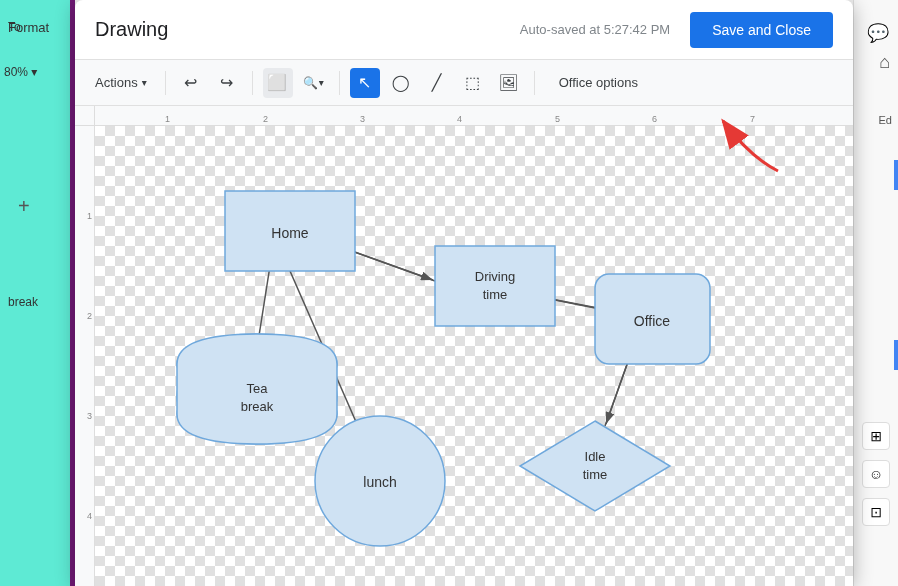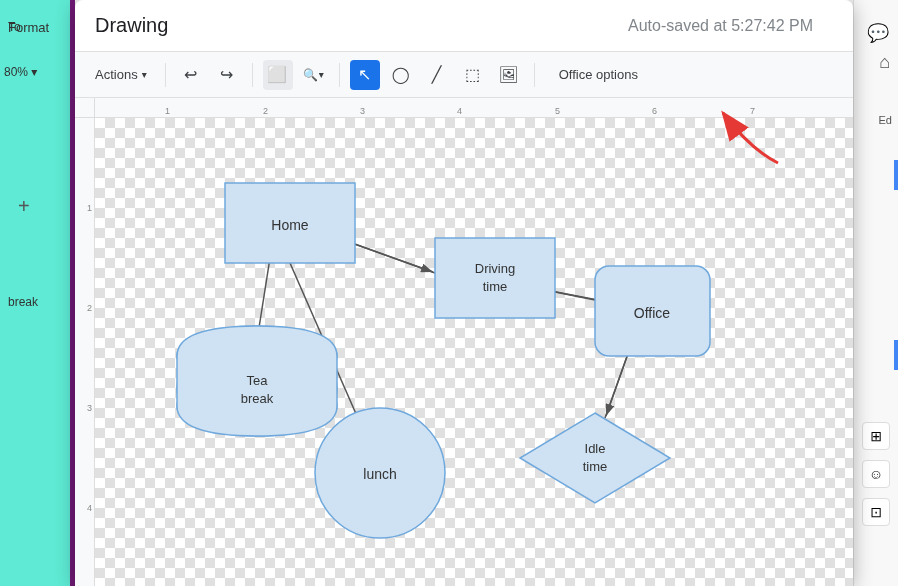--- a/index.html
+++ b/index.html
@@ -115,31 +115,31 @@
       flex-direction: column;
     }
 
     
     .modal-header {
       display: flex;
       align-items: center;
       justify-content: space-between;
       padding: 10px 20px;
       border-bottom: 1px solid #e0e0e0;
-      height: 52px;
+      height: 60px;
     }
 
     .modal-title {
       font-size: 20px;
       font-weight: 500;
       color: #202124;
     }
 
     .autosave-text {
-      font-size: 16px;
+      font-size: 13px;
       color: #80868b;
       margin-left: auto;
       margin-right: 20px;
     }
 
     .save-close-btn {
       background: #1a73e8;
       color: #fff;
       border: none;
       border-radius: 4px;
@@ -317,20 +317,21 @@
   </div>
   <div style="position:absolute;top:22px;right:8px;font-size:18px;color:#555;">💬</div>
   <div style="position:absolute;top:52px;right:8px;font-size:18px;color:#555;">⌂</div>
 </div>
 
 <div class="modal">
 
   <div class="modal-header">
     <span class="modal-title">Drawing</span>
     <span class="autosave-text">Auto-saved at 5:27:42 PM</span>
+    <button class="save-close-btn">Save and Close</button>
   </div>
 
   <div class="toolbar">
     <button class="toolbar-btn">
       <span>Actions</span>
       <span style="font-size:10px;">▾</span>
     </button>
     <div class="toolbar-divider"></div>
     <button class="toolbar-icon-btn" title="Undo">↩</button>
     <button class="toolbar-icon-btn" title="Redo">↪</button>

